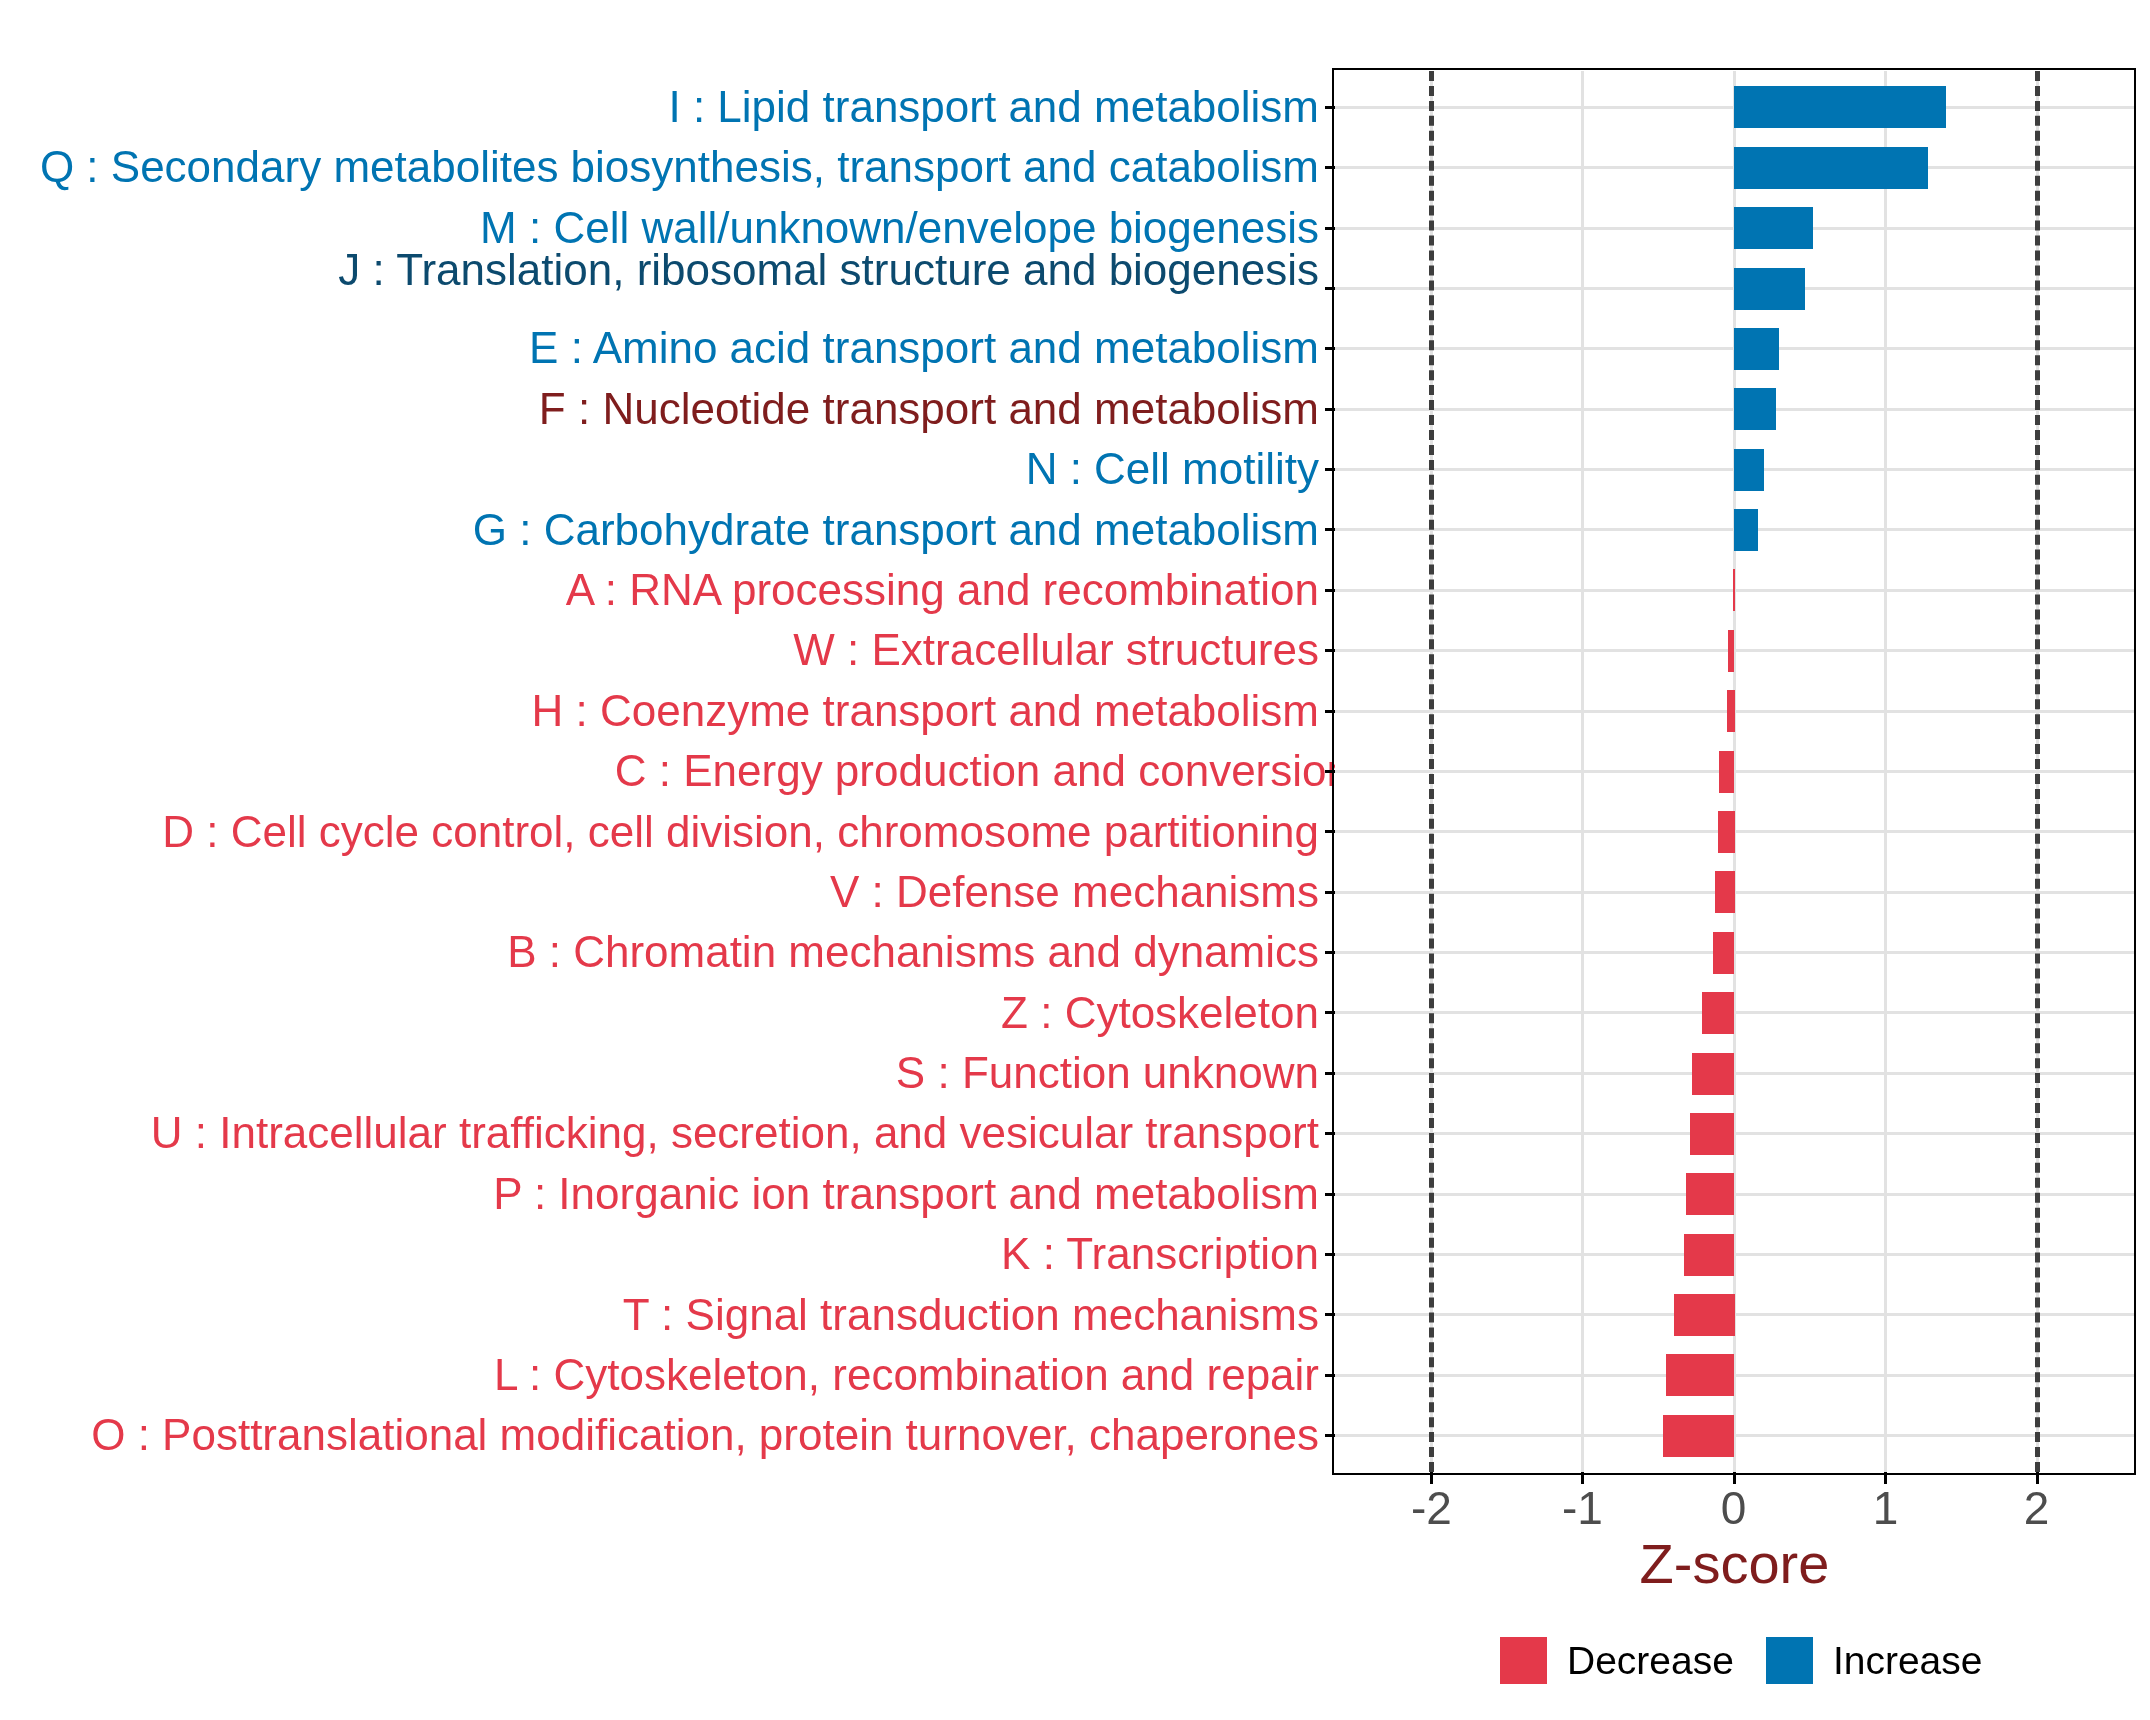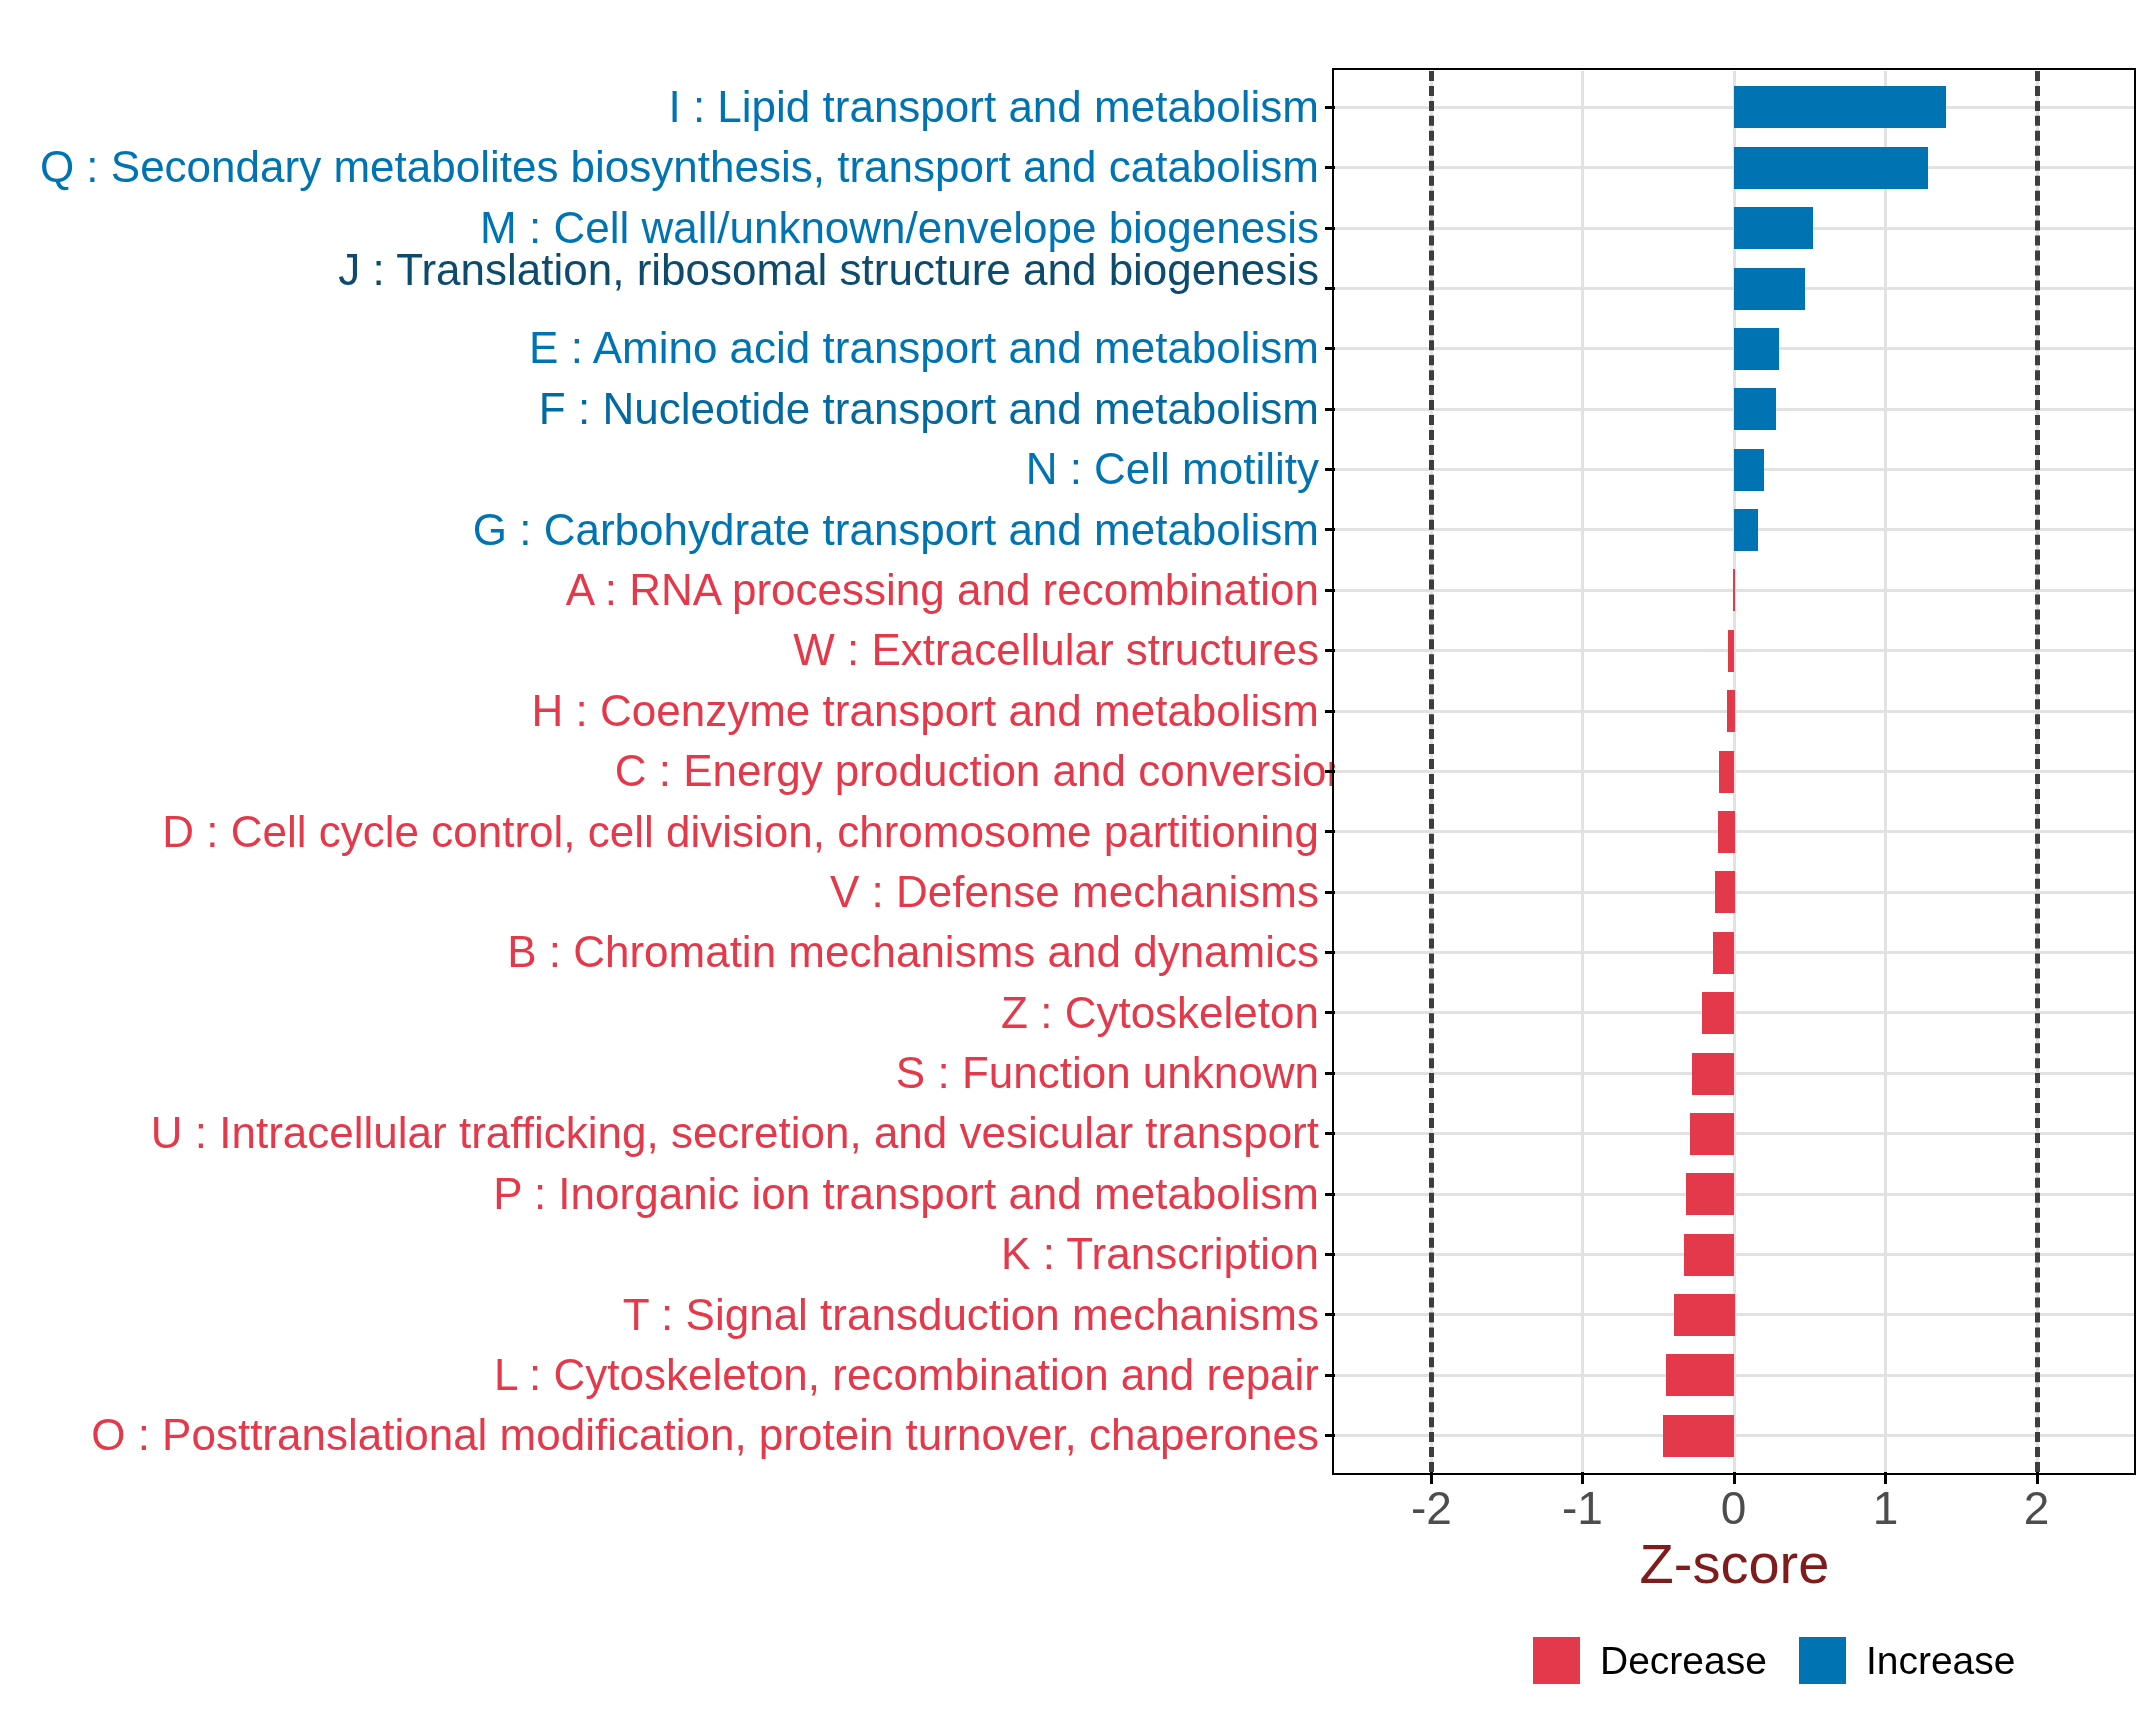--- a/index.html
+++ b/index.html
@@ -25,21 +25,21 @@
 </head>
 <body>
 
 <div class="fig">
   <div id="ylabels">
       <div class="cat-label" style="left: 0px; width: 1319px; top: 85px; color: rgb(0, 116, 178);">I : Lipid transport and metabolism</div>
       <div class="cat-label" style="left: 0px; width: 1319px; top: 145px; color: rgb(0, 116, 178);">Q : Secondary metabolites biosynthesis, transport and catabolism</div>
       <div class="cat-label" style="left: 0px; width: 1319px; top: 206px; color: rgb(0, 116, 178);">M : Cell wall/unknown/envelope biogenesis</div>
       <div class="cat-label" style="left: 0px; width: 1319px; top: 248px; color: #0c4a6e;">J : Translation, ribosomal structure and biogenesis</div>
       <div class="cat-label" style="left: 0px; width: 1319px; top: 326px; color: rgb(0, 116, 178);">E : Amino acid transport and metabolism</div>
-      <div class="cat-label" style="left: 0px; width: 1319px; top: 387px; color: #0369a1;">F : Nucleotide transport and metabolism</div>
+      <div class="cat-label" style="left: 0px; width: 1319px; top: 387px; color: #7f1d1d;">F : Nucleotide transport and metabolism</div>
       <div class="cat-label" style="left: 0px; width: 1319px; top: 447px; color: rgb(0, 116, 178);">N : Cell motility</div>
       <div class="cat-label" style="left: 0px; width: 1319px; top: 508px; color: rgb(0, 116, 178);">G : Carbohydrate transport and metabolism</div>
       <div class="cat-label" style="left: 0px; width: 1319px; top: 568px; color: rgb(228, 57, 74);">A : RNA processing and recombination</div>
       <div class="cat-label" style="left: 0px; width: 1319px; top: 628px; color: rgb(228, 57, 74);">W : Extracellular structures</div>
       <div class="cat-label" style="left: 0px; width: 1319px; top: 689px; color: rgb(228, 57, 74);">H : Coenzyme transport and metabolism</div>
       <div class="cat-label" style="left: 0px; width: 1319px; top: 749px; color: rgb(228, 57, 74); margin-left: 32px;">C : Energy production and conversion</div>
       <div class="cat-label" style="left: 0px; width: 1319px; top: 810px; color: rgb(228, 57, 74);">D : Cell cycle control, cell division, chromosome partitioning</div>
       <div class="cat-label" style="left: 0px; width: 1319px; top: 870px; color: rgb(228, 57, 74);">V : Defense mechanisms</div>
       <div class="cat-label" style="left: 0px; width: 1319px; top: 930px; color: rgb(228, 57, 74);">B : Chromatin mechanisms and dynamics</div>
       <div class="cat-label" style="left: 0px; width: 1319px; top: 991px; color: rgb(228, 57, 74);">Z : Cytoskeleton</div>
@@ -140,20 +140,20 @@
       <div class="x-tick" style="left: 2036px; top: 1472px; width: 2.9px; height: 11.5px;"></div>
     </div>
   <div id="xlabels">
       <div class="x-tick-label" style="left: 1360px; top: 1483px;">-2</div>
       <div class="x-tick-label" style="left: 1511px; top: 1483px;">-1</div>
       <div class="x-tick-label" style="left: 1662px; top: 1483px;">0</div>
       <div class="x-tick-label" style="left: 1814px; top: 1483px;">1</div>
       <div class="x-tick-label" style="left: 1965px; top: 1483px;">2</div>
     </div>
   <div id="xtitle" style="left: 1335px; width: 799px; top: 1531px;">Z-score</div>
-  <div id="legend" style="left: 1533px; top: 1637px;">
+  <div id="legend" style="left: 1500px; top: 1637px;">
     <span class="swatch" id="sw0" style="background: rgb(228, 57, 74);"></span>
     <span class="ltext">Decrease</span>
     <span class="swatch" id="sw1" style="background: rgb(0, 116, 178);"></span>
     <span class="ltext">Increase</span>
   </div>
 </div>
 
 
 </body></html>

